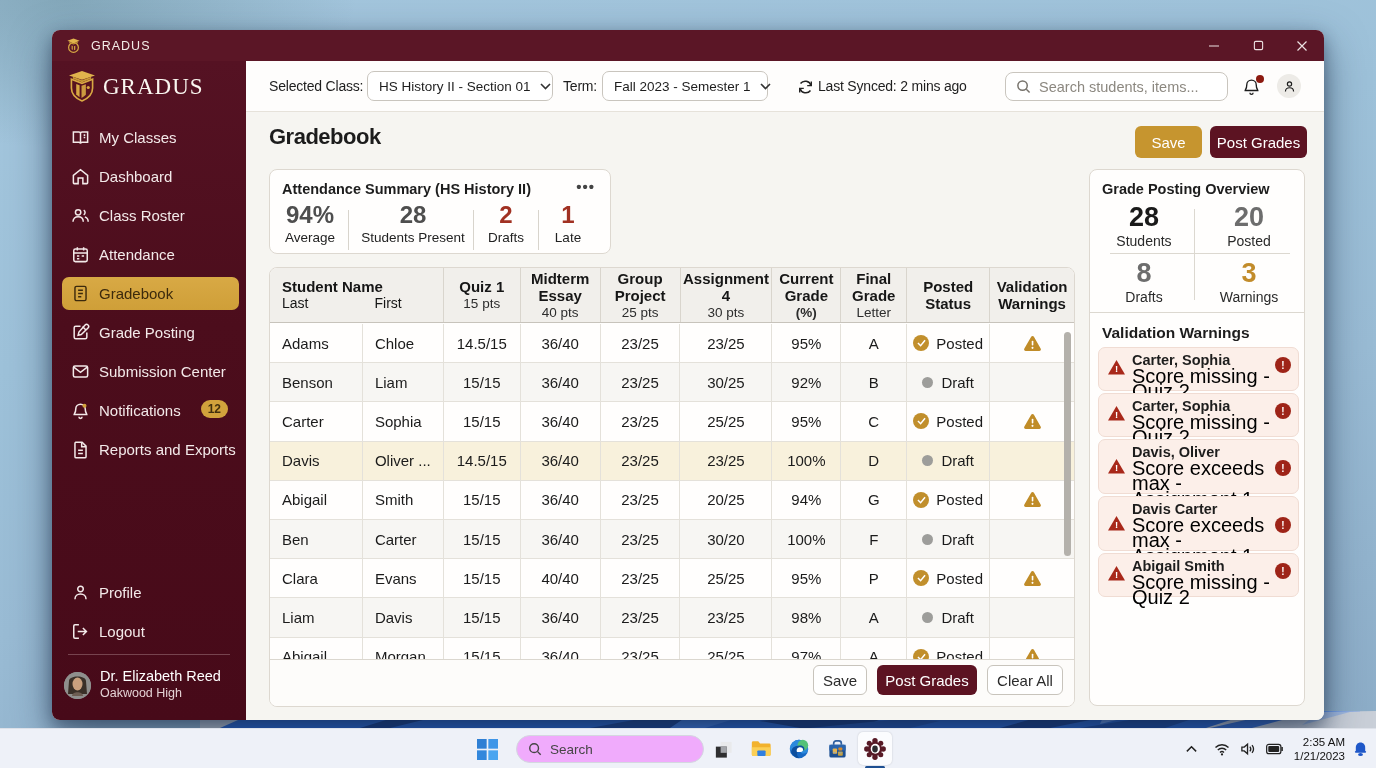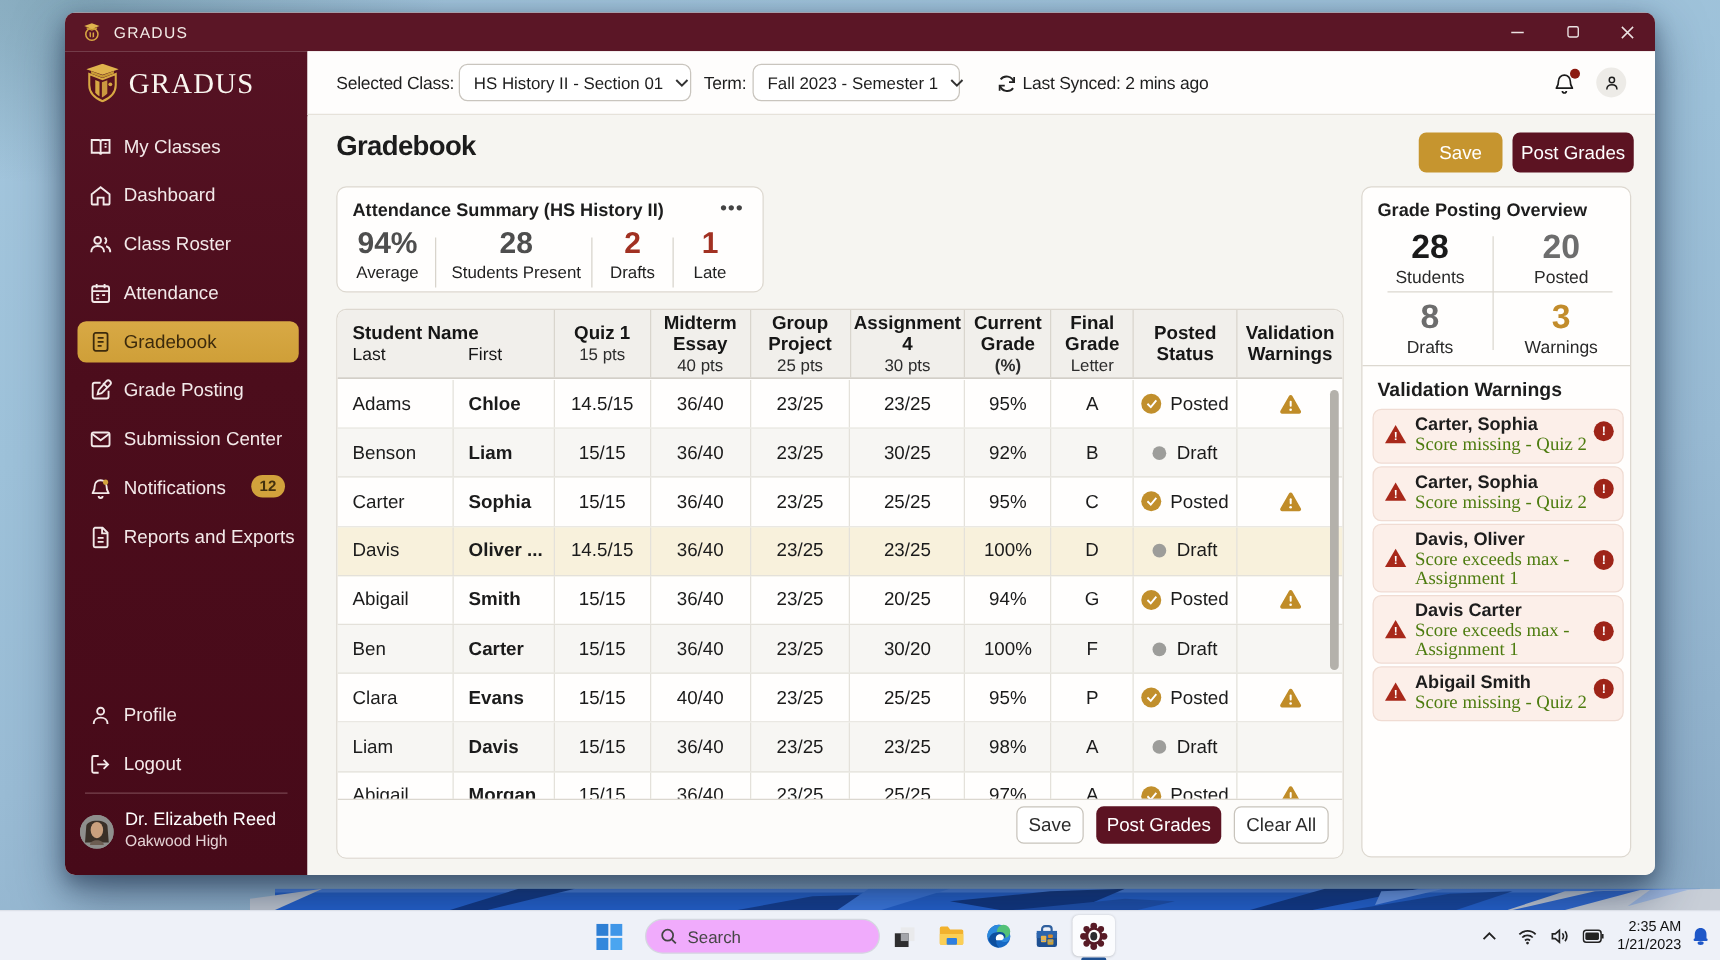--- a/index.html
+++ b/index.html
@@ -2,21 +2,21 @@
 <html><head>
 <meta charset="utf-8">
 <style>
 * { margin:0; padding:0; box-sizing:border-box; }
 html,body { width:1376px; height:768px; overflow:hidden; font-family:"Liberation Sans", sans-serif; }
 .desktop { position:absolute; inset:0; width:1376px; height:768px;
   background:linear-gradient(168deg,#a4c6dd 0%,#9dc1d9 35%,#99bbd4 60%,#92b3cd 80%,#8babc6 100%); }
 .smudge { position:absolute; left:-60px; top:-70px; width:420px; height:220px;
   background:radial-gradient(ellipse at 30% 30%, rgba(70,110,120,.35), rgba(70,110,120,0) 70%); }
 .wallstrip { position:absolute; left:200px; top:711px; width:1176px; height:17px; }
-.window { position:absolute; left:52px; top:10px; width:1272px; height:690px; border-radius:8px;
+.window { position:absolute; left:52px; top:30px; width:1272px; height:690px; border-radius:8px;
   box-shadow:0 16px 40px rgba(25,42,70,.55), 0 6px 16px rgba(25,42,70,.42); overflow:hidden; background:#f6f5f2; }
 .titlebar { position:absolute; left:0; top:0; width:100%; height:31px; background:#5b1626;
   display:flex; align-items:center; color:#f3ece7; }
 .titlebar .tlogo { margin-left:14px; width:15px; height:16px; }
 .titlebar .tname { margin-left:10px; font-size:12.5px; letter-spacing:1px; }
 .wbtns { position:absolute; right:0; top:0; height:31px; display:flex; align-items:center; }
 .wbtn { width:44px; height:31px; display:flex; align-items:center; justify-content:center; color:#e8dfe0; }
 .winbody { position:absolute; left:0; top:31px; width:1272px; height:659px; display:flex; }
 
 .sidebar { width:194px; height:659px; background:linear-gradient(180deg,#551223 0%,#4c0d1c 40%,#470a19 100%);
@@ -69,40 +69,40 @@
 .thead { position:absolute; left:0; top:0; width:100%; height:55px; background:#f1efeb; border-bottom:1px solid #c7c3bb; display:flex; }
 .th { border-right:1px solid #d9d5cd; display:flex; flex-direction:column; align-items:center; justify-content:center; font-size:15px; text-align:center; color:#161616; line-height:17px; }
 .th b { font-weight:bold; }
 .th .sub { font-weight:normal; font-size:13.5px; color:#2c2c2c; }
 .th.first { align-items:flex-start; }
 .trow { display:flex; height:39.2px; border-bottom:1px solid #e4e1da; font-size:15px; color:#1b1b1b; }
 .trow.alt { background:#f7f6f3; }
 .trow.hl { background:#f8f1dc; }
 .td { border-right:1px solid #e4e1da; display:flex; align-items:center; justify-content:center; }
 .td.l { justify-content:flex-start; padding-left:12px; }
-.c-last{width:93px;} .c-first{width:81px;font-weight:bold;} .c-quiz{width:77px;} .c-mid{width:80px;} .c-grp{width:80px;align-items:center;} .c-asg{width:92px;} .c-cur{width:69px;} .c-fin{width:66px;justify-content:center;} .c-pos{width:83px;} .c-val{width:84px; border-right:none;}
+.c-last{width:93px;} .c-first{width:81px;} .c-quiz{width:77px;} .c-mid{width:80px;} .c-grp{width:80px;align-items:center;} .c-asg{width:92px;} .c-cur{width:69px;} .c-fin{width:66px;justify-content:center;} .c-pos{width:83px;} .c-val{width:84px; border-right:none;}
 .pdot { width:16px; height:16px; border-radius:50%; background:#c18f2c; margin-right:7px; display:flex; align-items:center; justify-content:center; }
 .gdot { width:11px; height:11px; border-radius:50%; background:#9d9d9a; margin-right:8px; }
 .warntri { width:19px; height:17px; }
 .tfoot { position:absolute; left:0; bottom:0; width:100%; height:47px; background:#fdfcfa; border-top:1px solid #dbd7cf; display:flex; align-items:flex-start; padding-top:5px; justify-content:flex-end; padding-right:11px; }
 .fbtn { height:30px; border-radius:6px; font-size:15px; display:flex; align-items:center; justify-content:center; background:#fff; border:1px solid #c8c4bc; color:#2b2b2b; }
 .fbtn.save { width:54px; }
 .fbtn.post { width:100px; background:#5c1322; border:none; color:#fff; margin:0 10px; }
 .fbtn.clear { width:76px; }
 .scrollthumb { position:absolute; right:3px; top:64px; width:7px; height:224px; border-radius:4px; background:#b4b1ab; }
 
 .rpanel { left:843px; top:56px; width:216px; height:537px; }
 .rpanel .cardtitle { position:absolute; left:12px; top:11px; }
 .gridnum { position:absolute; width:98px; text-align:center; }
 .gn { font-size:27px; font-weight:bold; line-height:27px; }
 .gl { font-size:14px; color:#2a2a2a; margin-top:2px; }
 .vwhead { position:absolute; left:12px; top:154px; font-size:15.5px; font-weight:bold; color:#1d1d1d; }
 .wcard { position:absolute; left:8px; width:201px; background:#fcefe9; border:1px solid #f0dcd3; border-radius:7px; padding:5px 8px 5px 33px; }
 .wcard .wname { font-size:14.5px; font-weight:bold; color:#1d1d1d; line-height:15.5px; }
-.wcard .wdesc { font-size:15px; color:#4d7c0f; line-height:15.5px;font-family:Liberation Serif, serif; }
+.wcard .wdesc { font-size:20px; color:#000000; line-height:15.5px; }
 .wtri { position:absolute; left:8px; top:11px; width:19px; height:17px; }
 .wbang { position:absolute; right:7px; top:9px; width:16px; height:16px; border-radius:50%; background:#9e2418; color:#fff; font-size:10px; font-weight:bold; display:flex; align-items:center; justify-content:center; }
 
 .taskbar { position:absolute; left:0; top:728px; width:1376px; height:40px; background:#eef1f8; border-top:1px solid #dde1e9; }
 .tcenter { position:absolute; left:468px; top:0; height:40px; display:flex; align-items:center; }
 .searchpill { width:188px; height:28px; border-radius:14px; background:#f0abfc; border:1px solid #d4d8e0; display:flex; align-items:center; color:#454545; font-size:13.5px; margin-left:10px; }
 .tico { width:38px; height:40px; display:flex; align-items:center; justify-content:center; }
 .tray { position:absolute; right:8px; top:0; height:40px; display:flex; align-items:center; }
 .clock { text-align:right; font-size:11.5px; color:#111; line-height:14px; margin:0 8px 0 10px; }
 </style>
@@ -278,20 +278,26 @@
               </svg></div>
           <span class="tbl" style="left:317px">Term:</span>
           <div class="ddl" style="left:356px; width:166px;">Fall 2023 - Semester 1<svg class="chev" width="11" height="7" viewBox="0 0 11 7">
                 <path d="M1 1 L5.5 5.5 L10 1" fill="none" stroke="#333" stroke-width="1.6"></path>
               </svg></div>
           <svg style="position:absolute; left:551px; top:18px;" width="17" height="16" viewBox="0 0 16 16" fill="none" stroke="#222" stroke-width="1.5">
               <path d="M13.5 6.5 A6 6 0 0 0 3 4.5 M2.5 9.5 A6 6 0 0 0 13 11.5"></path>
               <path d="M13.8 2.5 L13.8 6.6 L9.7 6.6 M2.2 13.5 L2.2 9.4 L6.3 9.4" stroke-width="1.4"></path>
             </svg>
           <span class="tbl" style="left:572px">Last Synced: 2 mins ago</span>
+          <div class="srch" style="left:759px">
+            <svg style="margin:0 8px 0 10px" width="15" height="15" viewBox="0 0 16 16" fill="none" stroke="#77736c" stroke-width="1.6">
+                <circle cx="7" cy="7" r="5"></circle>
+                <path d="M11 11 L14.5 14.5"></path>
+              </svg>Search students, items...
+          </div>
           <div class="iconbtn" style="left:996px; top:16px;">
             <svg width="19" height="19" viewBox="0 0 24 24" fill="none" stroke="#1c1c1c" stroke-width="1.7">
                 <path d="M6 10 a6 6 0 0 1 12 0 c0 5 2 6 2 7 H4 c0 -1 2 -2 2 -7"></path>
                 <path d="M10 20 a2 2 0 0 0 4 0"></path>
               </svg>
             <div style="position:absolute; right:-3px; top:-2px; width:8px; height:8px; border-radius:50%; background:#8c1a10;"></div>
           </div>
           <div style="position:absolute; left:1031px; top:13px; width:24px; height:24px; border-radius:50%; background:#edebe7; display:flex; align-items:center; justify-content:center;">
             <svg width="15" height="15" viewBox="0 0 24 24" fill="none" stroke="#1c1c1c" stroke-width="1.9">
                 <circle cx="12" cy="8" r="3.4"></circle>

